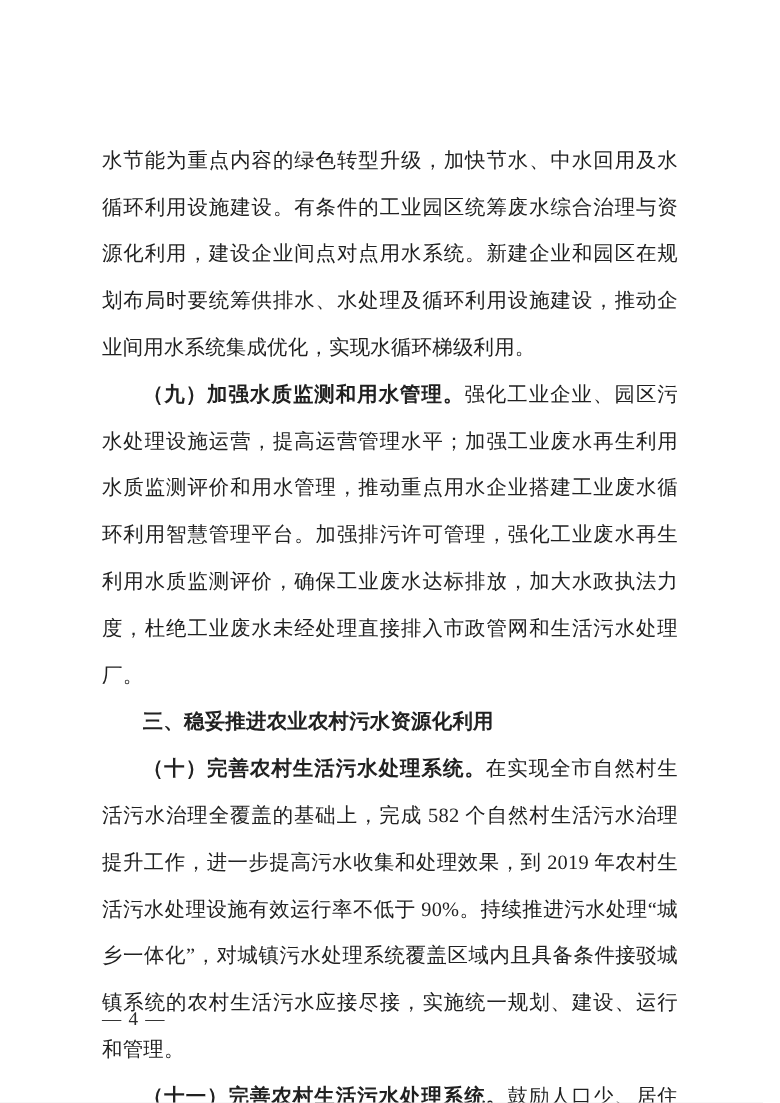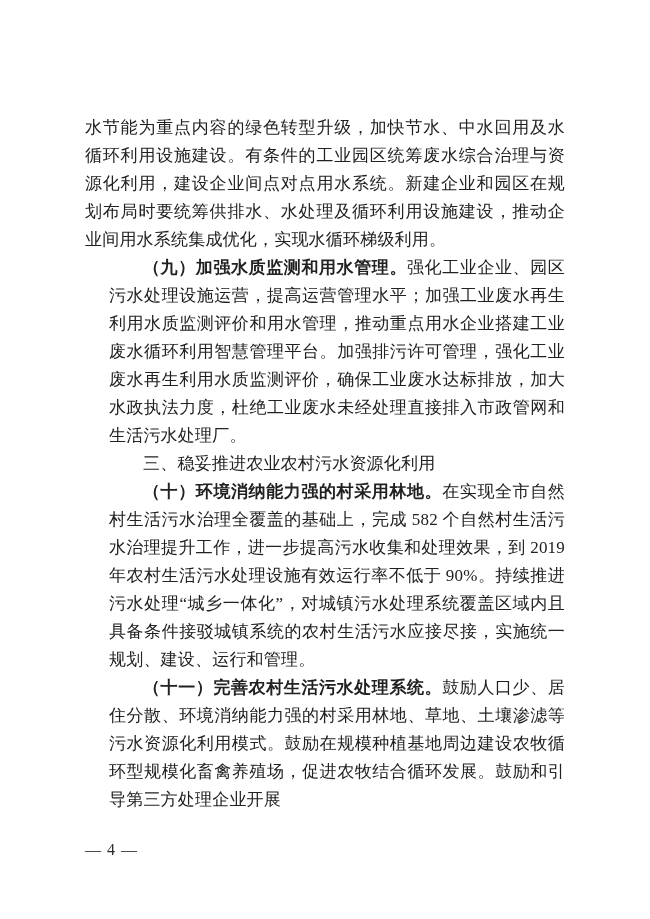--- a/index.html
+++ b/index.html
@@ -16,49 +16,49 @@
   .content {
     position: absolute;
     left: 85px;
     top: 114px;
     width: 480px;
   }
   .para {
     margin: 0;
     padding: 0;
     font-size: 17px;
-    line-height: 28px;
+    line-height: 39px;
     text-align: justify;
     letter-spacing: 0.2px;
   }
-  .para.indent { text-indent: 2em; margin-left: 24px; }
+  .para.indent { text-indent: 2em; }
   .seg-body { font-weight: 400; }
   .seg-item-heading { font-weight: 600; }
   .para.section {
     font-family: "Liberation Sans", "DejaVu Sans", sans-serif;
-    font-weight: 400;
+    font-weight: 700;
     text-align: left;
   }
   .page-footer {
     position: absolute;
     left: 85px;
     top: 840px;
     font-size: 16px;
     line-height: 20px;
     color: #2b2b2b;
     letter-spacing: 1px;
   }
 </style>
 </head>
 <body>
 
 <div class="page">
   <main class="content" id="document-body">
       <p class="para"><span class="seg-body">水节能为重点内容的绿色转型升级，加快节水、中水回用及水循环利用设施建设。有条件的工业园区统筹废水综合治理与资源化利用，建设企业间点对点用水系统。新建企业和园区在规划布局时要统筹供排水、水处理及循环利用设施建设，推动企业间用水系统集成优化，实现水循环梯级利用。</span></p>
       <p class="para indent"><span class="seg-item-heading">（九）加强水质监测和用水管理。</span><span class="seg-body">强化工业企业、园区污水处理设施运营，提高运营管理水平；加强工业废水再生利用水质监测评价和用水管理，推动重点用水企业搭建工业废水循环利用智慧管理平台。加强排污许可管理，强化工业废水再生利用水质监测评价，确保工业废水达标排放，加大水政执法力度，杜绝工业废水未经处理直接排入市政管网和生活污水处理厂。</span></p>
       <p class="para indent section"><span class="seg-section-heading">三、稳妥推进农业农村污水资源化利用</span></p>
-      <p class="para indent"><span class="seg-item-heading">（十）环境消纳能力强的村采用林地。</span><span class="seg-body">在实现全市自然村生活污水治理全覆盖的基础上，完成 582 个自然村生活污水治理提升工作，进一步提高污水收集和处理效果，到 2019 年农村生活污水处理设施有效运行率不低于 90%。持续推进污水处理“城乡一体化”，对城镇污水处理系统覆盖区域内且具备条件接驳城镇系统的农村生活污水应接尽接，实施统一规划、建设、运行和管理。</span></p>
+      <p class="para indent"><span class="seg-item-heading">（十）完善农村生活污水处理系统。</span><span class="seg-body">在实现全市自然村生活污水治理全覆盖的基础上，完成 582 个自然村生活污水治理提升工作，进一步提高污水收集和处理效果，到 2019 年农村生活污水处理设施有效运行率不低于 90%。持续推进污水处理“城乡一体化”，对城镇污水处理系统覆盖区域内且具备条件接驳城镇系统的农村生活污水应接尽接，实施统一规划、建设、运行和管理。</span></p>
       <p class="para indent"><span class="seg-item-heading">（十一）完善农村生活污水处理系统。</span><span class="seg-body">鼓励人口少、居住分散、环境消纳能力强的村采用林地、草地、土壤渗滤等污水资源化利用模式。鼓励在规模种植基地周边建设农牧循环型规模化畜禽养殖场，促进农牧结合循环发展。鼓励和引导第三方处理企业开展</span></p>
     </main>
   <footer class="page-footer">
     <span>— 4 —</span>
   </footer>
 </div>
 
 </body></html>

